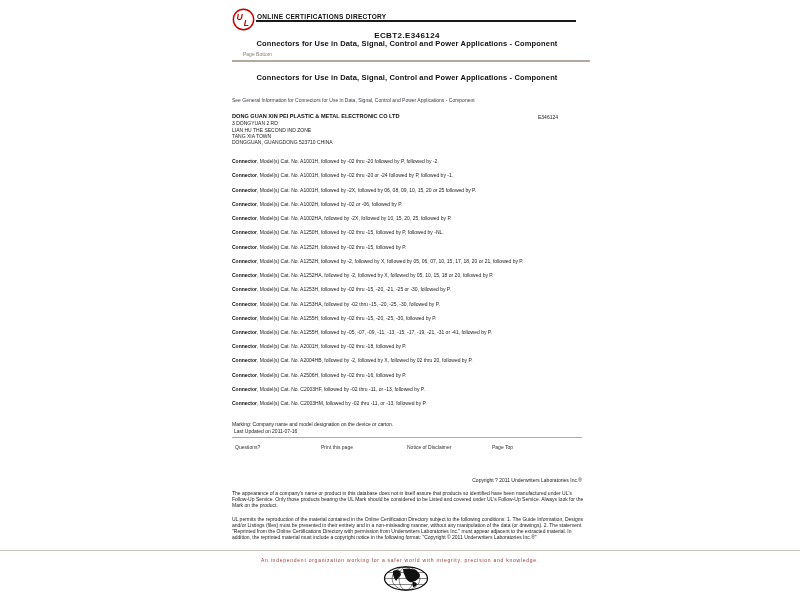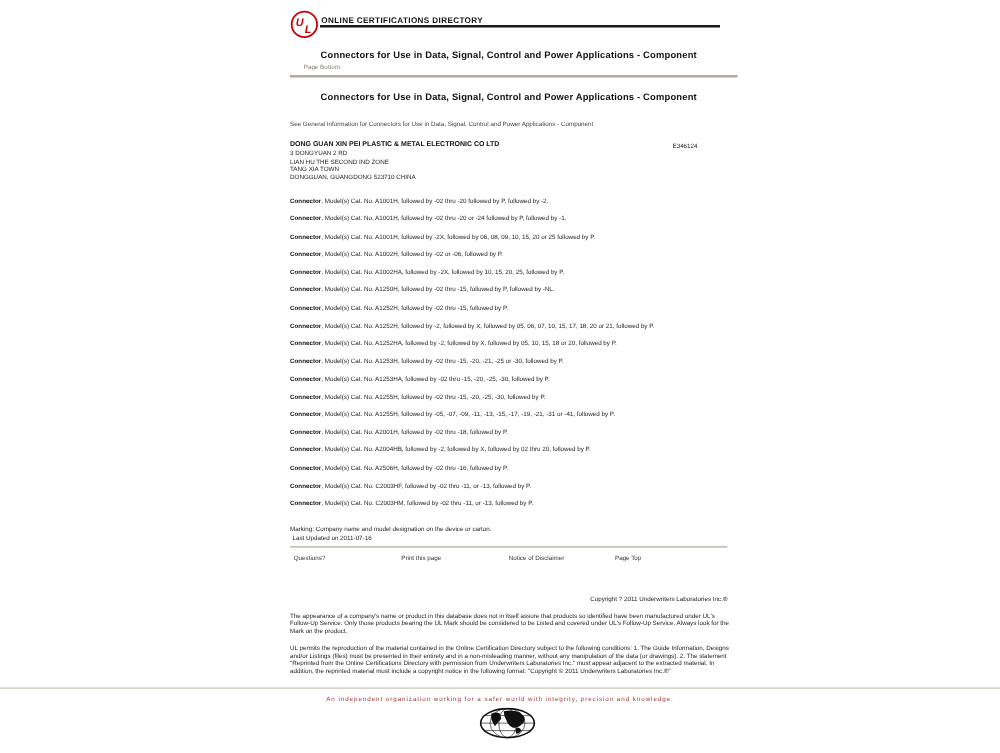--- a/index.html
+++ b/index.html
@@ -45,20 +45,21 @@
 
 <div class="page">
 
   <svg class="abs ul-logo" viewBox="0 0 24 24">
     <circle cx="12" cy="12" r="10.6" fill="none" stroke="#cc0000" stroke-width="1.5"></circle>
     <text x="8" y="13" text-anchor="middle" font-size="9" font-weight="bold" font-style="italic" fill="#cc0000">U</text>
     <text x="15" y="19" text-anchor="middle" font-size="9" font-weight="bold" font-style="italic" fill="#cc0000">L</text>
   </svg>
   <div class="abs brand nowrap">ONLINE CERTIFICATIONS DIRECTORY</div>
   <div class="abs rule-thick"></div>
+  <div class="abs file-id nowrap">ECBT2.E346124</div>
   <div class="abs h-title">Connectors for Use in Data, Signal, Control and Power Applications - Component</div>
   <div class="abs page-bottom nowrap">Page Bottom</div>
   <div class="abs rule-light"></div>
 
   <div class="abs sec-title">Connectors for Use in Data, Signal, Control and Power Applications - Component</div>
   <div class="abs gen-info nowrap">See General Information for Connectors for Use in Data, Signal, Control and Power Applications - Component</div>
 
   <div class="abs co-name nowrap">DONG GUAN XIN PEI PLASTIC &amp; METAL ELECTRONIC CO LTD</div>
   <div class="abs co-file nowrap">E346124</div>
   <div class="abs addr">

